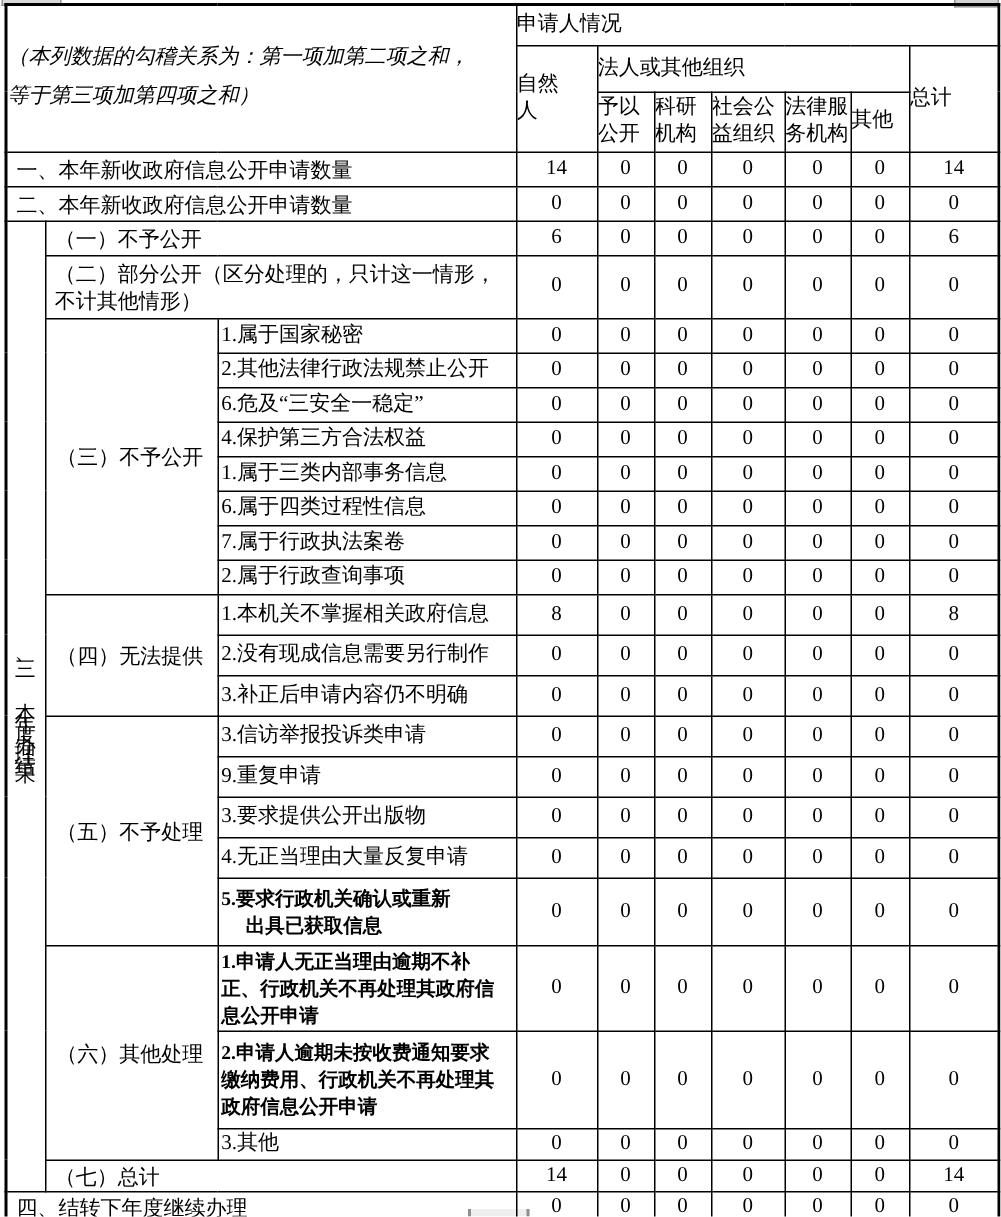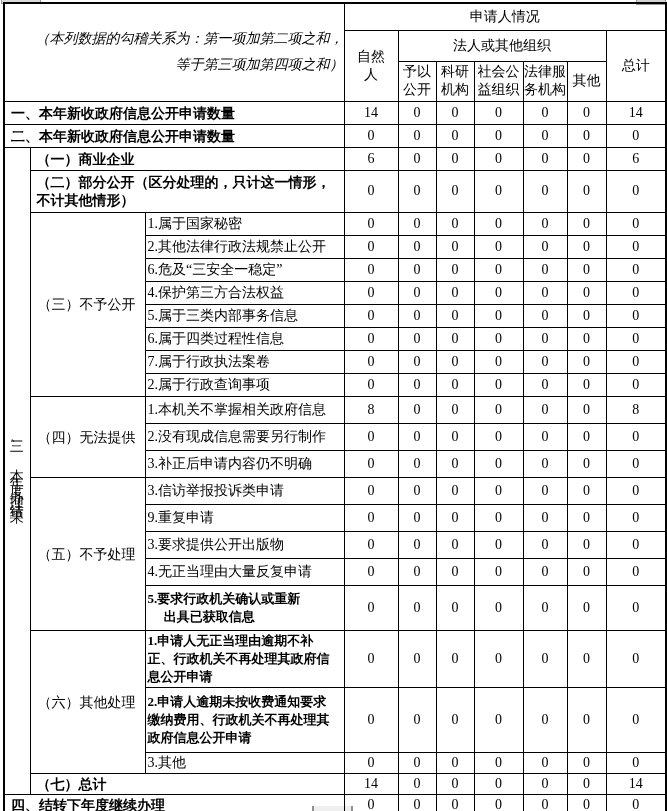--- a/index.html
+++ b/index.html
@@ -10,26 +10,26 @@
   }
   table.report{
     position:absolute;left:3px;top:2px;width:662px;
     border-collapse:collapse;table-layout:fixed;
     border:2px solid #000;
   }
   td{
     border:1px solid #000;padding:0;vertical-align:middle;
     font-size:14px;line-height:18px;overflow:hidden;
   }
-  td.hc{text-align:center;}
+  td.hc{}
   td.note{
-    font-style:italic;text-align:right;white-space:pre-line;
+    font-style:italic;text-align:left;white-space:pre-line;
     line-height:26px;font-size:14px;
   }
-  td.lab{padding:1px 3px 1px 6px;font-family:"Liberation Sans","DejaVu Sans",sans-serif;font-weight:bold;}
+  td.lab{padding:1px 3px 1px 6px;font-family:"Liberation Sans","DejaVu Sans",sans-serif;}
   td.cat{padding:1px 2px 1px 7px;font-family:"Liberation Sans","DejaVu Sans",sans-serif;}
   td.item{padding:1px 2px;}
   td.num{text-align:center;}
   td.pre{white-space:pre-line;font-size:13px;font-weight:bold;}
   td.vcell{text-align:center;}
   .vtext{
     display:inline-block;writing-mode:vertical-lr;text-orientation:upright;
     letter-spacing:7px;font-size:14px;line-height:24px;
     font-family:"Liberation Sans","DejaVu Sans",sans-serif;
   }
@@ -98,21 +98,21 @@
         <td class="num">0</td>
         <td class="num">0</td>
         <td class="num">0</td>
         <td class="num">0</td>
         <td class="num">0</td>
         <td class="num">0</td>
 </tr>
 
 <tr class="rA">
   <td class="vcell" rowspan="22"><div class="vtext">三、本年度办理结果</div></td>
-  <td class="lab" colspan="2">（一）商业企业</td>
+  <td class="lab" colspan="2">（一）不予公开</td>
   <td class="num">6</td>
         <td class="num">0</td>
         <td class="num">0</td>
         <td class="num">0</td>
         <td class="num">0</td>
         <td class="num">0</td>
         <td class="num">6</td>
 </tr>
 <tr class="rB">
   <td class="lab" colspan="2">（二）部分公开（区分处理的，只计这一情形，不计其他情形）</td>
@@ -160,21 +160,21 @@
   <td class="item">4.保护第三方合法权益</td>
   <td class="num">0</td>
         <td class="num">0</td>
         <td class="num">0</td>
         <td class="num">0</td>
         <td class="num">0</td>
         <td class="num">0</td>
         <td class="num">0</td>
 </tr>
 <tr class="rC">
-  <td class="item">5.属于三类内部事务信息</td>
+  <td class="item">1.属于三类内部事务信息</td>
   <td class="num">0</td>
         <td class="num">0</td>
         <td class="num">0</td>
         <td class="num">0</td>
         <td class="num">0</td>
         <td class="num">0</td>
         <td class="num">0</td>
 </tr>
 <tr class="rC">
   <td class="item">6.属于四类过程性信息</td>

